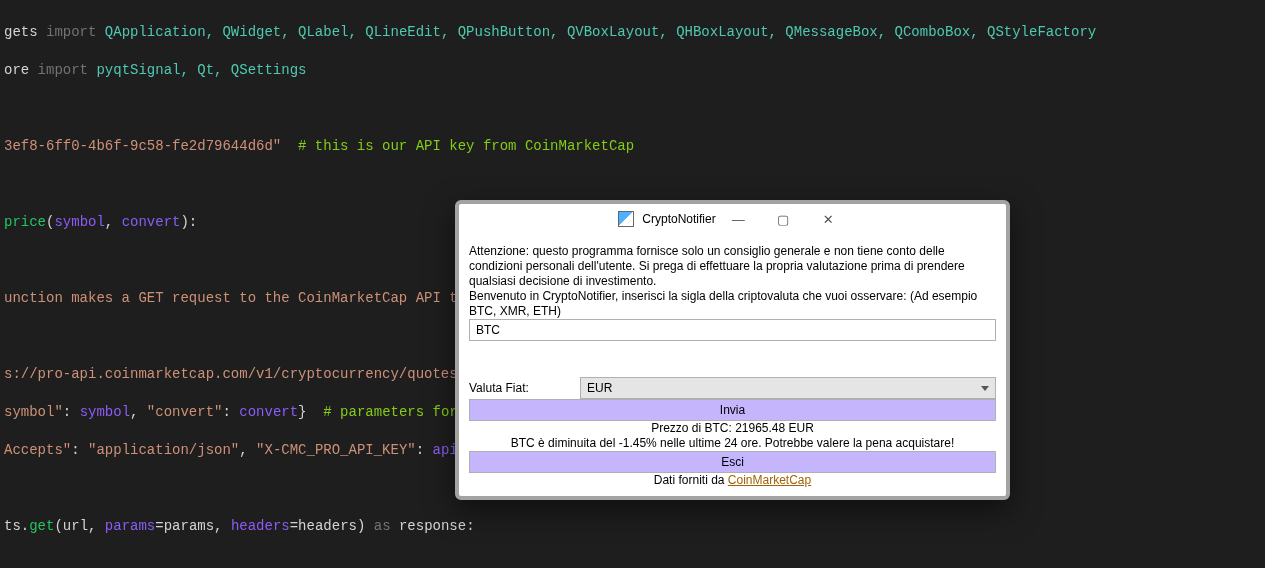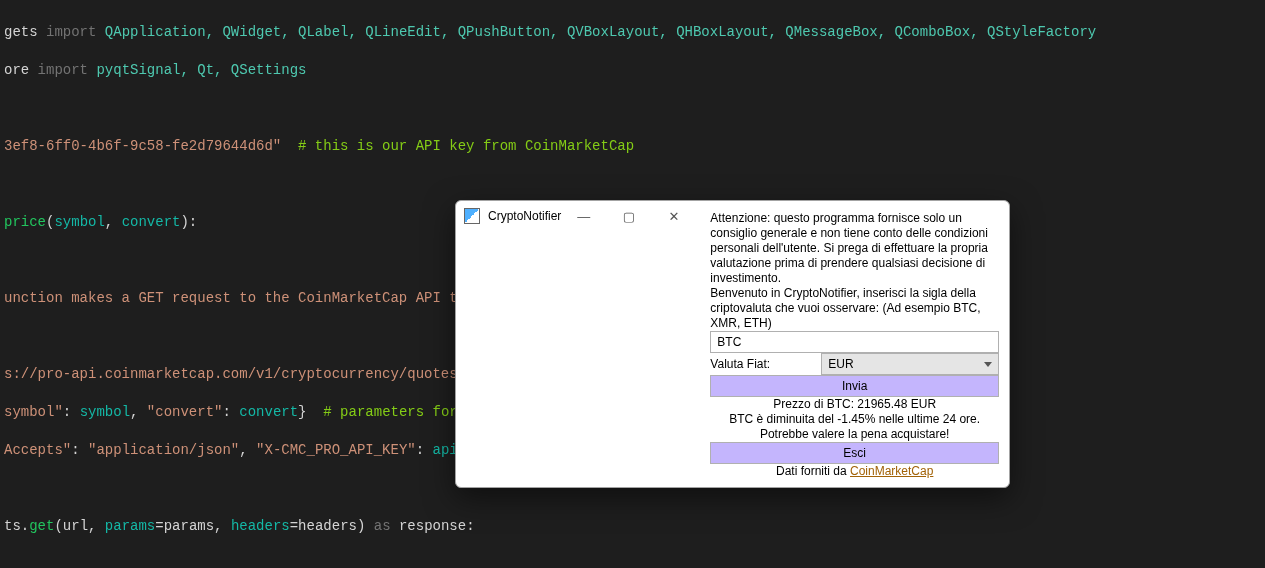--- a/index.html
+++ b/index.html
@@ -16,38 +16,39 @@
   }
   .code-area {
     padding: 4px 0 0 0;
     white-space: pre;
   }
   .line { padding-left: 4px; height: 19px; }
   .c-builtin { color: #4ec9b0; }
   .c-string { color: #ce9178; }
   .c-comment { color: #84cc16; }
   .c-func { color: #22c55e; }
-  .c-param { color: #14b8a6; text-align: center; }
+  .c-param { color: #8b5cf6; text-align: center; }
   .c-ppl { color: #737373; }
 
   
   .window {
     position: absolute;
     left: 455px;
     top: 200px;
     width: 555px;
     background: #ffffff;
-    border: 1px solid #a3a3a3;
+    border: 4px solid #a3a3a3;
     border-radius: 6px;
     box-shadow: 0 10px 30px rgba(0,0,0,0.5);
     font-family: "Segoe UI", Tahoma, sans-serif;
     font-size: 12px;
     color: #000;
     display: flex;
-    flex-direction: row;
+    flex-direction: column;
+    align-items: center;
   }
   .titlebar {
     height: 30px;
     display: flex;
     align-items: center;
     padding: 0 4px 0 8px;
   }
   .titlebar .icon {
     width: 16px; height: 16px;
     background: linear-gradient(135deg,#4fb0ff 0 50%, #fff 50% 100%);
@@ -73,21 +74,21 @@
   }
   .price-lbl, .suggestion-lbl, .footer { text-align: center; }
   .input-text {
     width: 100%;
     height: 22px;
     border: 1px solid #b0b0b0;
     padding: 2px 6px;
     font-size: 12px;
     font-family: "Segoe UI", Tahoma, sans-serif;
   }
-  .row { display: flex; align-items: center; gap: 6px; }
+  .row { display: flex; align-items: center; gap: 6px; margin-top: 36px; }
   .row label { width: 105px; font-size: 12px; }
   .combo {
     flex: 1;
     height: 22px;
     border: 1px solid #b0b0b0;
     background: #e5e5e5;
     padding: 0 22px 0 6px;
     position: relative;
     font-size: 12px;
     display: flex; align-items: center;

